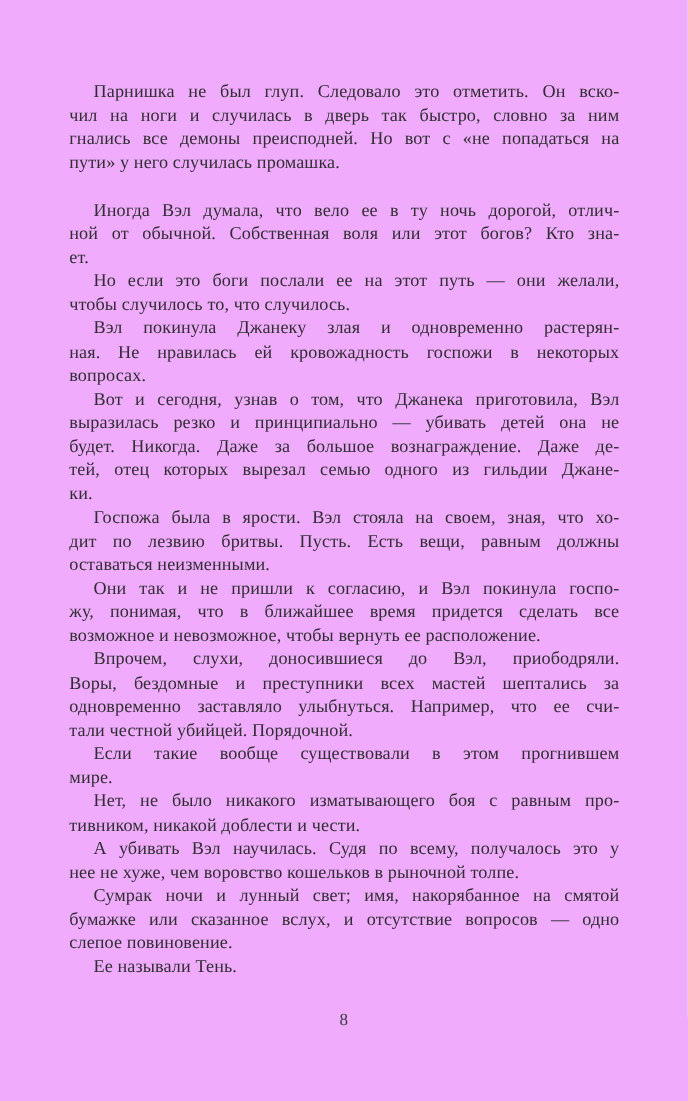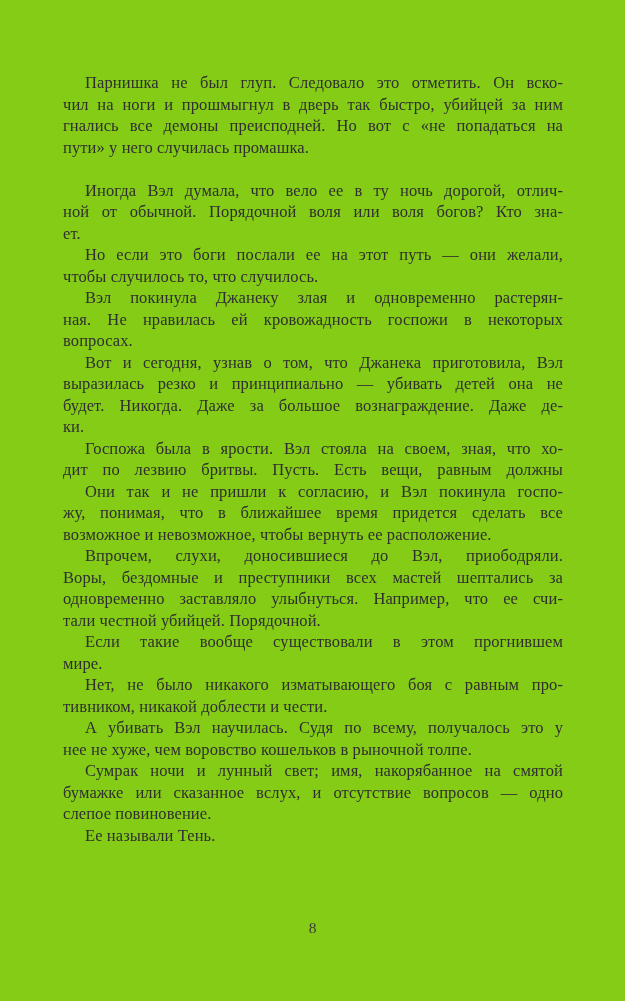--- a/index.html
+++ b/index.html
@@ -11,21 +11,21 @@
     height: 1001px;
     background: #fcfcfb;
     font-family: "Liberation Serif", "DejaVu Serif", serif;
     color: #2f2f2f;
     overflow: hidden;
   }
   .page {
     position: relative;
     width: 625px;
     height: 1001px;
-    background: #84cc16;
+    background: #f0abfc;
   }
   .text-block {
     position: absolute;
     left: 63px;
     top: 72px;
     width: 500px;
   }
   .para {
     margin: 0;
     padding: 0;
@@ -61,52 +61,54 @@
   }
 </style>
 </head>
 <body>
 
 <div class="page">
   <div class="text-block">
 
     <div class="para">
       <div class="line first">Парнишка не был глуп. Следовало это отметить. Он вско-</div>
-      <div class="line">чил на ноги и прошмыгнул в дверь так быстро, убийцей за ним</div>
+      <div class="line">чил на ноги и случилась в дверь так быстро, словно за ним</div>
       <div class="line">гнались все демоны преисподней. Но вот с «не попадаться на</div>
       <div class="line last">пути» у него случилась промашка.</div>
     </div>
 
     <div class="para gap-before">
       <div class="line first">Иногда Вэл думала, что вело ее в ту ночь дорогой, отлич-</div>
-      <div class="line">ной от обычной. Порядочной воля или воля богов? Кто зна-</div>
+      <div class="line">ной от обычной. Собственная воля или этот богов? Кто зна-</div>
       <div class="line last">ет.</div>
     </div>
 
     <div class="para">
       <div class="line first">Но если это боги послали ее на этот путь — они желали,</div>
       <div class="line last">чтобы случилось то, что случилось.</div>
     </div>
 
     <div class="para">
       <div class="line first">Вэл покинула Джанеку злая и одновременно растерян-</div>
       <div class="line">ная. Не нравилась ей кровожадность госпожи в некоторых</div>
       <div class="line last">вопросах.</div>
     </div>
 
     <div class="para">
       <div class="line first">Вот и сегодня, узнав о том, что Джанека приготовила, Вэл</div>
       <div class="line">выразилась резко и принципиально — убивать детей она не</div>
       <div class="line">будет. Никогда. Даже за большое вознаграждение. Даже де-</div>
+      <div class="line">тей, отец которых вырезал семью одного из гильдии Джане-</div>
       <div class="line last">ки.</div>
     </div>
 
     <div class="para">
       <div class="line first">Госпожа была в ярости. Вэл стояла на своем, зная, что хо-</div>
       <div class="line">дит по лезвию бритвы. Пусть. Есть вещи, равным должны</div>
+      <div class="line last">оставаться неизменными.</div>
     </div>
 
     <div class="para">
       <div class="line first">Они так и не пришли к согласию, и Вэл покинула госпо-</div>
       <div class="line">жу, понимая, что в ближайшее время придется сделать все</div>
       <div class="line last">возможное и невозможное, чтобы вернуть ее расположение.</div>
     </div>
 
     <div class="para">
       <div class="line first">Впрочем, слухи, доносившиеся до Вэл, приободряли.</div>

